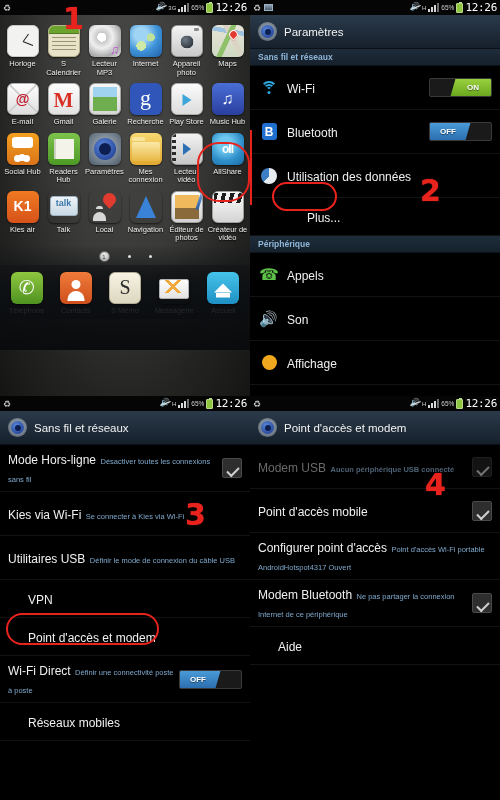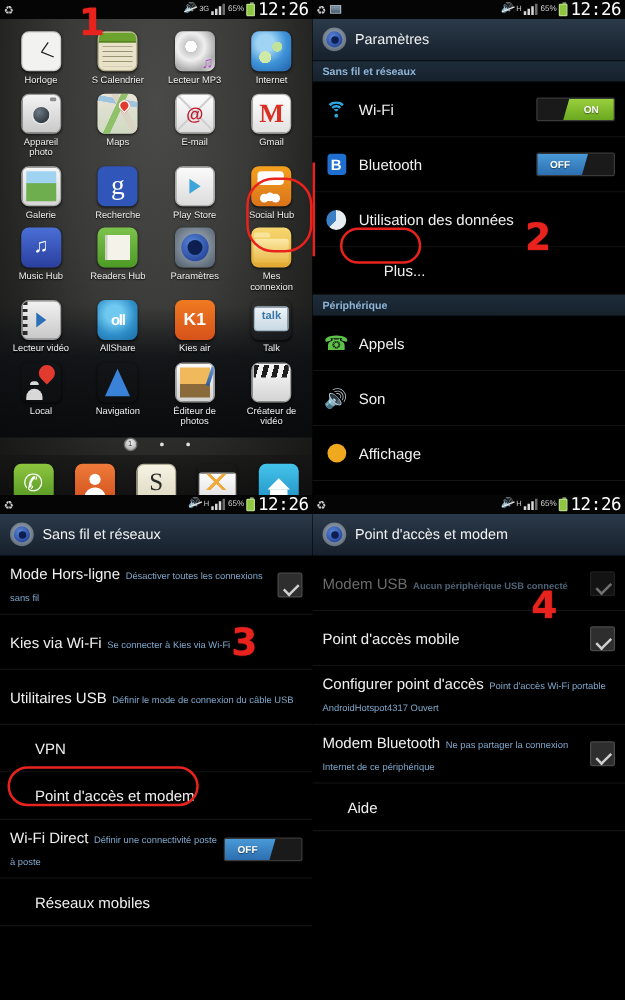--- a/index.html
+++ b/index.html
@@ -13,21 +13,21 @@
   #panel1 { left:0;   top:0;   height:396px; }
   #panel2 { left:250px; top:0; height:396px; }
   #panel3 { left:0;   top:396px; height:352px; }
   #panel4 { left:250px; top:396px; height:352px; }
 
   
   .statusbar { height:15px; background:#050505; display:flex; align-items:center;
                padding:0 3px; font-size:8px; color:#cfcfcf; position:relative; z-index:5; }
   .sb-left { display:flex; align-items:center; gap:3px; }
   .sb-right { margin-left:auto; display:flex; align-items:center; gap:2px; }
-  .sb-time { font-size:14px; color:#fff; letter-spacing:-.3px; font-family:"DejaVu Sans Mono", monospace; }
+  .sb-time { font-size:11px; color:#fff; letter-spacing:-.3px; font-family:"DejaVu Sans Mono", monospace; }
   .sb-batt { width:7px; height:10px; background:#8ec63f; border:1px solid #b9d98a; border-radius:1px;
              position:relative; }
   .sb-batt::after { content:""; position:absolute; top:-2px; left:1.5px; width:3px; height:1.5px; background:#b9d98a; }
   .sb-pct { font-size:6.5px; color:#cfcfcf; }
   .sb-net { font-size:6px; line-height:6px; text-align:center; color:#d2d2d2; }
   .bars { display:inline-block; width:11px; height:9px; position:relative; }
   .bars i { position:absolute; bottom:0; width:2px; background:#d8d8d8; display:block; }
   .bars i:nth-child(1){ left:0; height:3px; }
   .bars i:nth-child(2){ left:3px; height:5px; }
   .bars i:nth-child(3){ left:6px; height:7px; }
@@ -38,21 +38,21 @@
                  background:#e8e8e8; transform:rotate(-22deg); }
   .recycle { font-size:9px; color:#c9c9c9; }
   .picto { width:9px; height:7px; background:linear-gradient(#8aa0b4,#4a5a68); border:1px solid #9fb0c0; }
 
   
   #panel1 .drawer { height:381px; background:
       radial-gradient(ellipse at 50% 18%, #4a4a48 0%, #3a3a38 42%, #242423 72%, #151514 100%);
       position:relative; }
   #panel1 .city { position:absolute; left:0; right:0; top:230px; height:105px;
       background:linear-gradient(to bottom, rgba(22,26,30,.0) 0%, rgba(14,17,20,.85) 38%, rgba(8,10,12,.97) 100%); }
-  .grid { position:relative; padding:6px 2px 0; display:grid; grid-template-columns:repeat(4,1fr);
+  .grid { position:relative; padding:6px 2px 0; display:grid; grid-template-columns:repeat(6,1fr);
           row-gap:2px; }
   .app { display:flex; flex-direction:column; align-items:center; padding-top:4px; }
   .app .ic { width:32px; height:32px; border-radius:6px; position:relative;
              display:flex; align-items:center; justify-content:center;
              box-shadow:0 1px 2px rgba(0,0,0,.6); overflow:hidden; }
   .app .lb { margin-top:3px; font-size:7.5px; line-height:8.5px; color:#efefef; text-align:center;
              text-shadow:0 1px 1px #000; max-width:48px; }
 
   
   .ic-clock { background:#f2f2f0; border-radius:50%; border:1px solid #c9c9c7; }
@@ -335,26 +335,26 @@
         <div class="app">
             <span class="ic ic-rech"></span>
             <span class="lb">Recherche</span>
           </div>
 
         <div class="app">
             <span class="ic ic-play"></span>
             <span class="lb">Play Store</span>
           </div>
         <div class="app">
+            <span class="ic ic-music"></span>
+            <span class="lb">Music Hub</span>
+          </div>
+        <div class="app">
             <span class="ic ic-social"></span>
             <span class="lb">Social Hub</span>
-          </div>
-        <div class="app">
-            <span class="ic ic-music"></span>
-            <span class="lb">Music Hub</span>
           </div>
         <div class="app">
             <span class="ic ic-readers"></span>
             <span class="lb">Readers Hub</span>
           </div>
         <div class="app">
             <span class="ic ic-param"></span>
             <span class="lb">Paramètres</span>
           </div>
 

